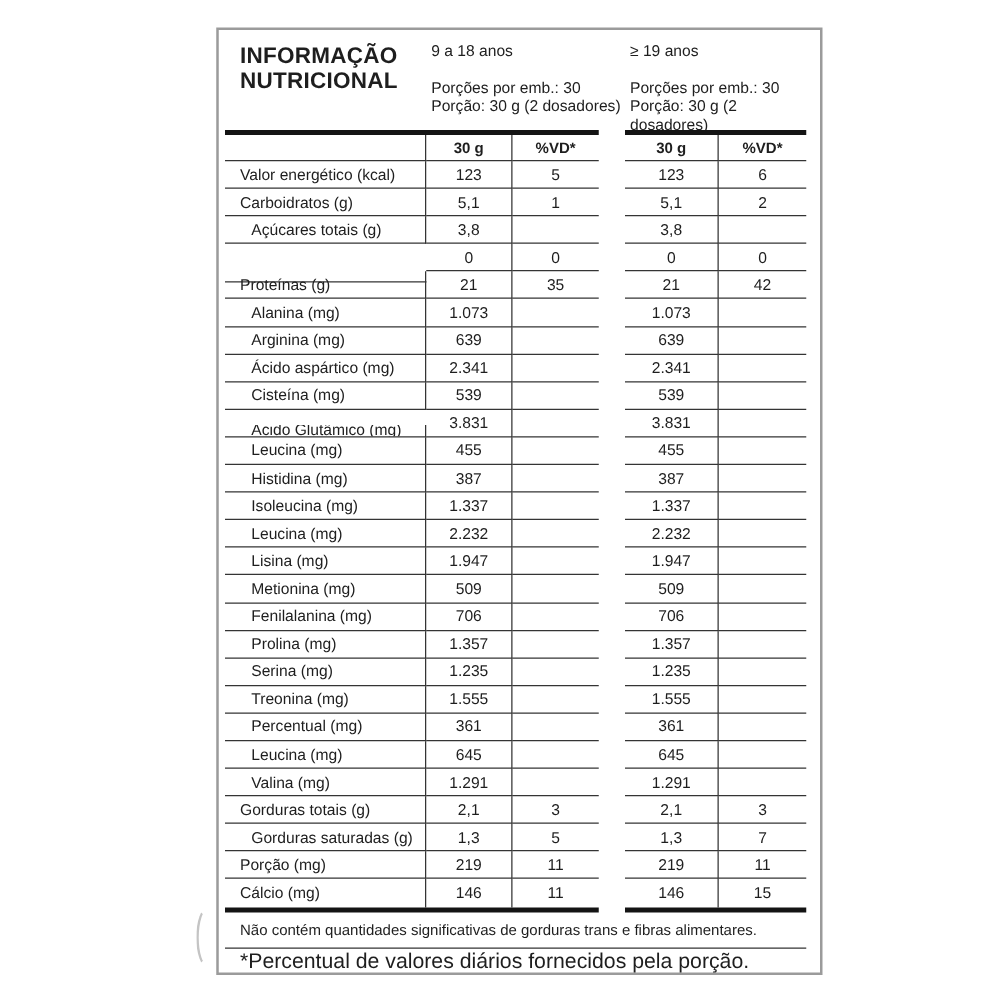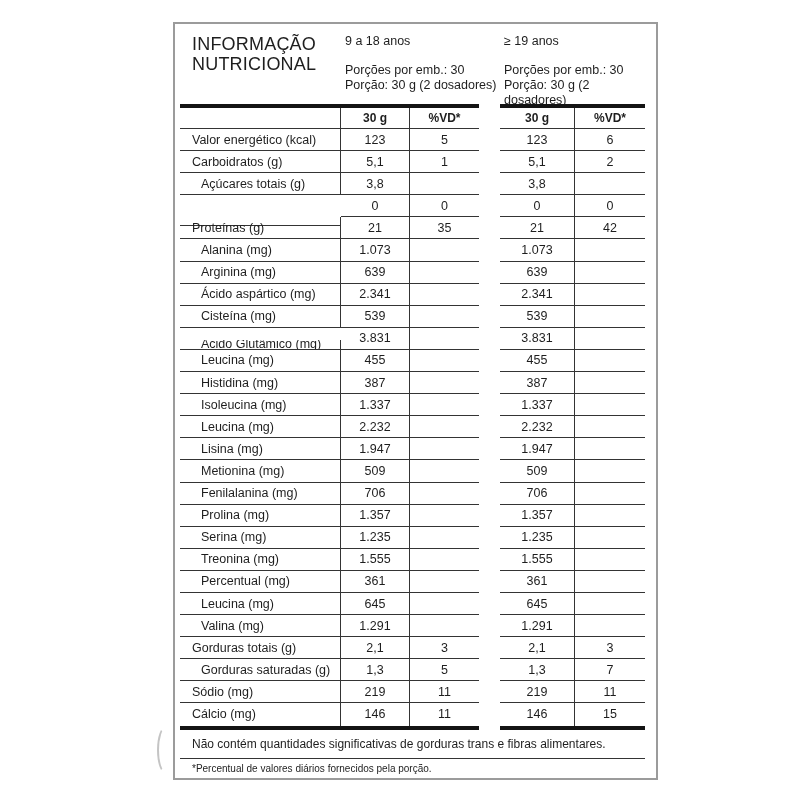--- a/index.html
+++ b/index.html
@@ -25,21 +25,21 @@
     position:absolute;left:-18px;top:702px;width:18px;height:48px;
     border:2px solid transparent;border-left:2px solid #c4c4c4;
     border-radius:50%;
   }
 
   
   .header{
     display:grid;grid-template-columns:161px 159px 145px;
     height:80px;padding-top:10px;
   }
-  .title{padding-left:12px;font-weight:normal;font-size:18px;line-height:20px;letter-spacing:.2px;}
+  .title{padding-left:12px;font-weight:bold;font-size:18px;line-height:20px;letter-spacing:.2px;}
   .hgroup{padding-left:4px;font-size:12.5px;line-height:15px;}
   .hgroup .age{margin-bottom:14px;}
 
   
   .grid{display:grid;grid-template-columns:161px 69px 69px 21px 75px 70px;width:465px;}
 
   .barrow{height:4px;}
   .bar{background:var(--bar);height:4px;}
   .bar-left{grid-column:1 / span 3;}
   .bar-right{grid-column:5 / span 2;}
@@ -54,21 +54,21 @@
   .tbody .c-label{justify-content:flex-start;white-space:nowrap;}
   .tbody .c-label,.tbody .c-a1,.tbody .c-a2{border-right:1px solid var(--line);}
   .tbody .c-label,.tbody .c-a1,.tbody .c-dv1,.tbody .c-a2,.tbody .c-dv2{border-bottom:1px solid var(--line);}
   .tbody > div:nth-last-child(-n+6){border-bottom:none;}
   .c-gap{border:none;}
 
   
   .note1{width:465px;height:29px;display:flex;align-items:center;
     padding-left:12px;font-size:12px;border-bottom:1px solid var(--line);}
   .note2{width:465px;height:20px;display:flex;align-items:center;
-    padding-left:12px;font-size:10px;text-align:center;}
+    padding-left:12px;font-size:17px;text-align:center;}
 </style>
 </head>
 <body>
 
 <div class="sheet">
   <div class="panel">
     <div class="curl"></div>
 
     <div class="header">
       <div class="title">
@@ -271,21 +271,21 @@
   <div class="c-a2">2,1</div>
   <div class="c-dv2">3</div>
 
   <div class="c-label" style="padding-left: 21px;">Gorduras saturadas (g)</div>
   <div class="c-a1">1,3</div>
   <div class="c-dv1">5</div>
   <div class="c-gap"></div>
   <div class="c-a2">1,3</div>
   <div class="c-dv2">7</div>
 
-  <div class="c-label" style="padding-left: 12px;">Sódio (mg)</div>
+  <div class="c-label" style="padding-left: 12px;">Porção (mg)</div>
   <div class="c-a1">219</div>
   <div class="c-dv1">11</div>
   <div class="c-gap"></div>
   <div class="c-a2">219</div>
   <div class="c-dv2">11</div>
 
   <div class="c-label" style="padding-left: 12px;">Cálcio (mg)</div>
   <div class="c-a1">146</div>
   <div class="c-dv1">11</div>
   <div class="c-gap"></div>

